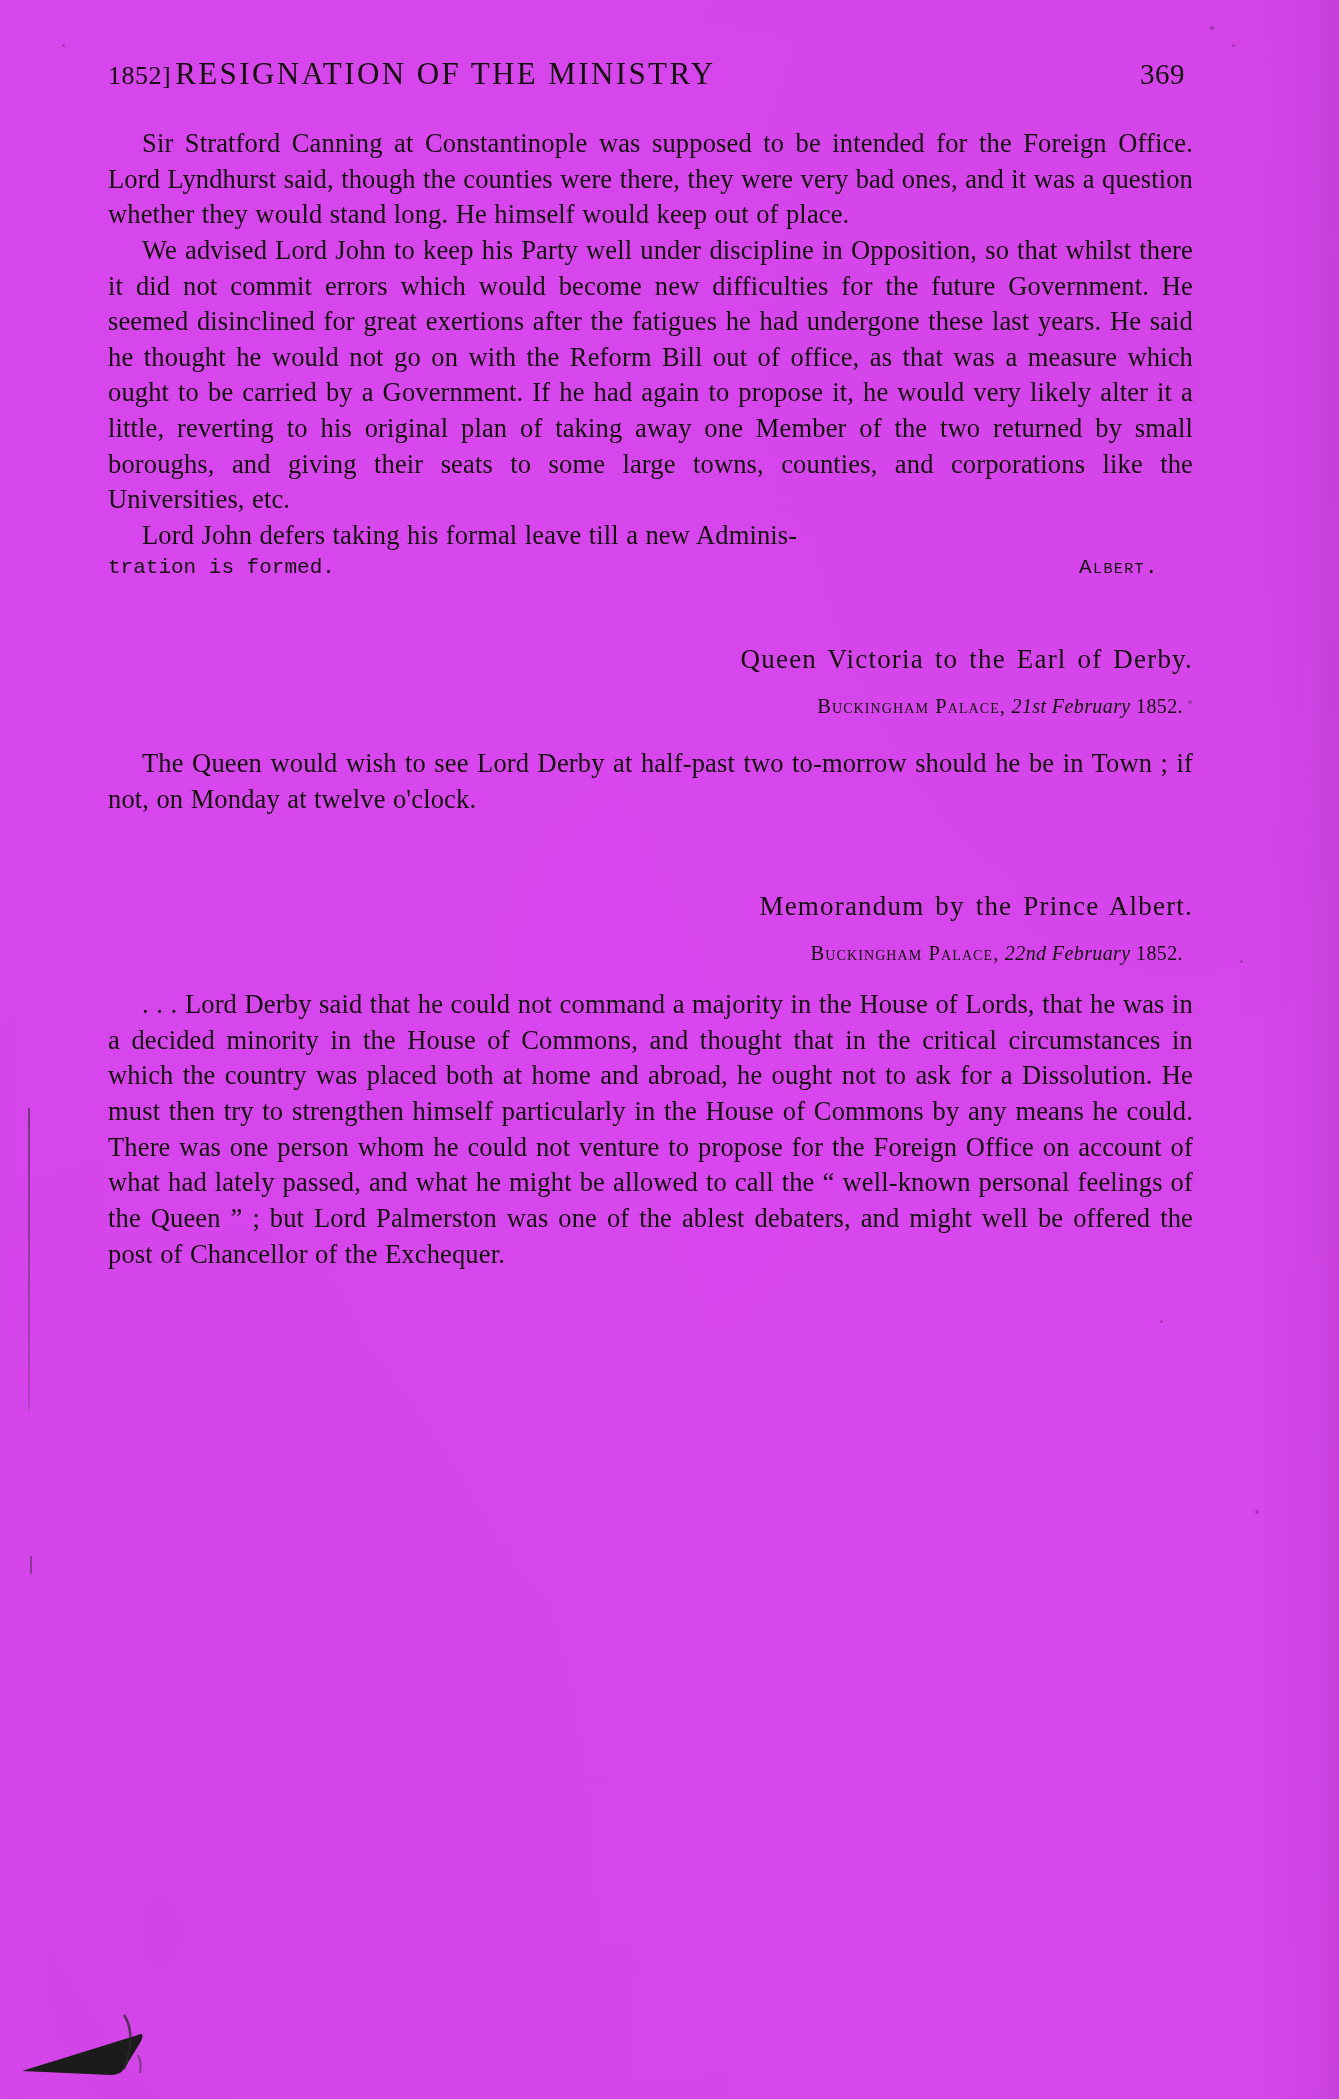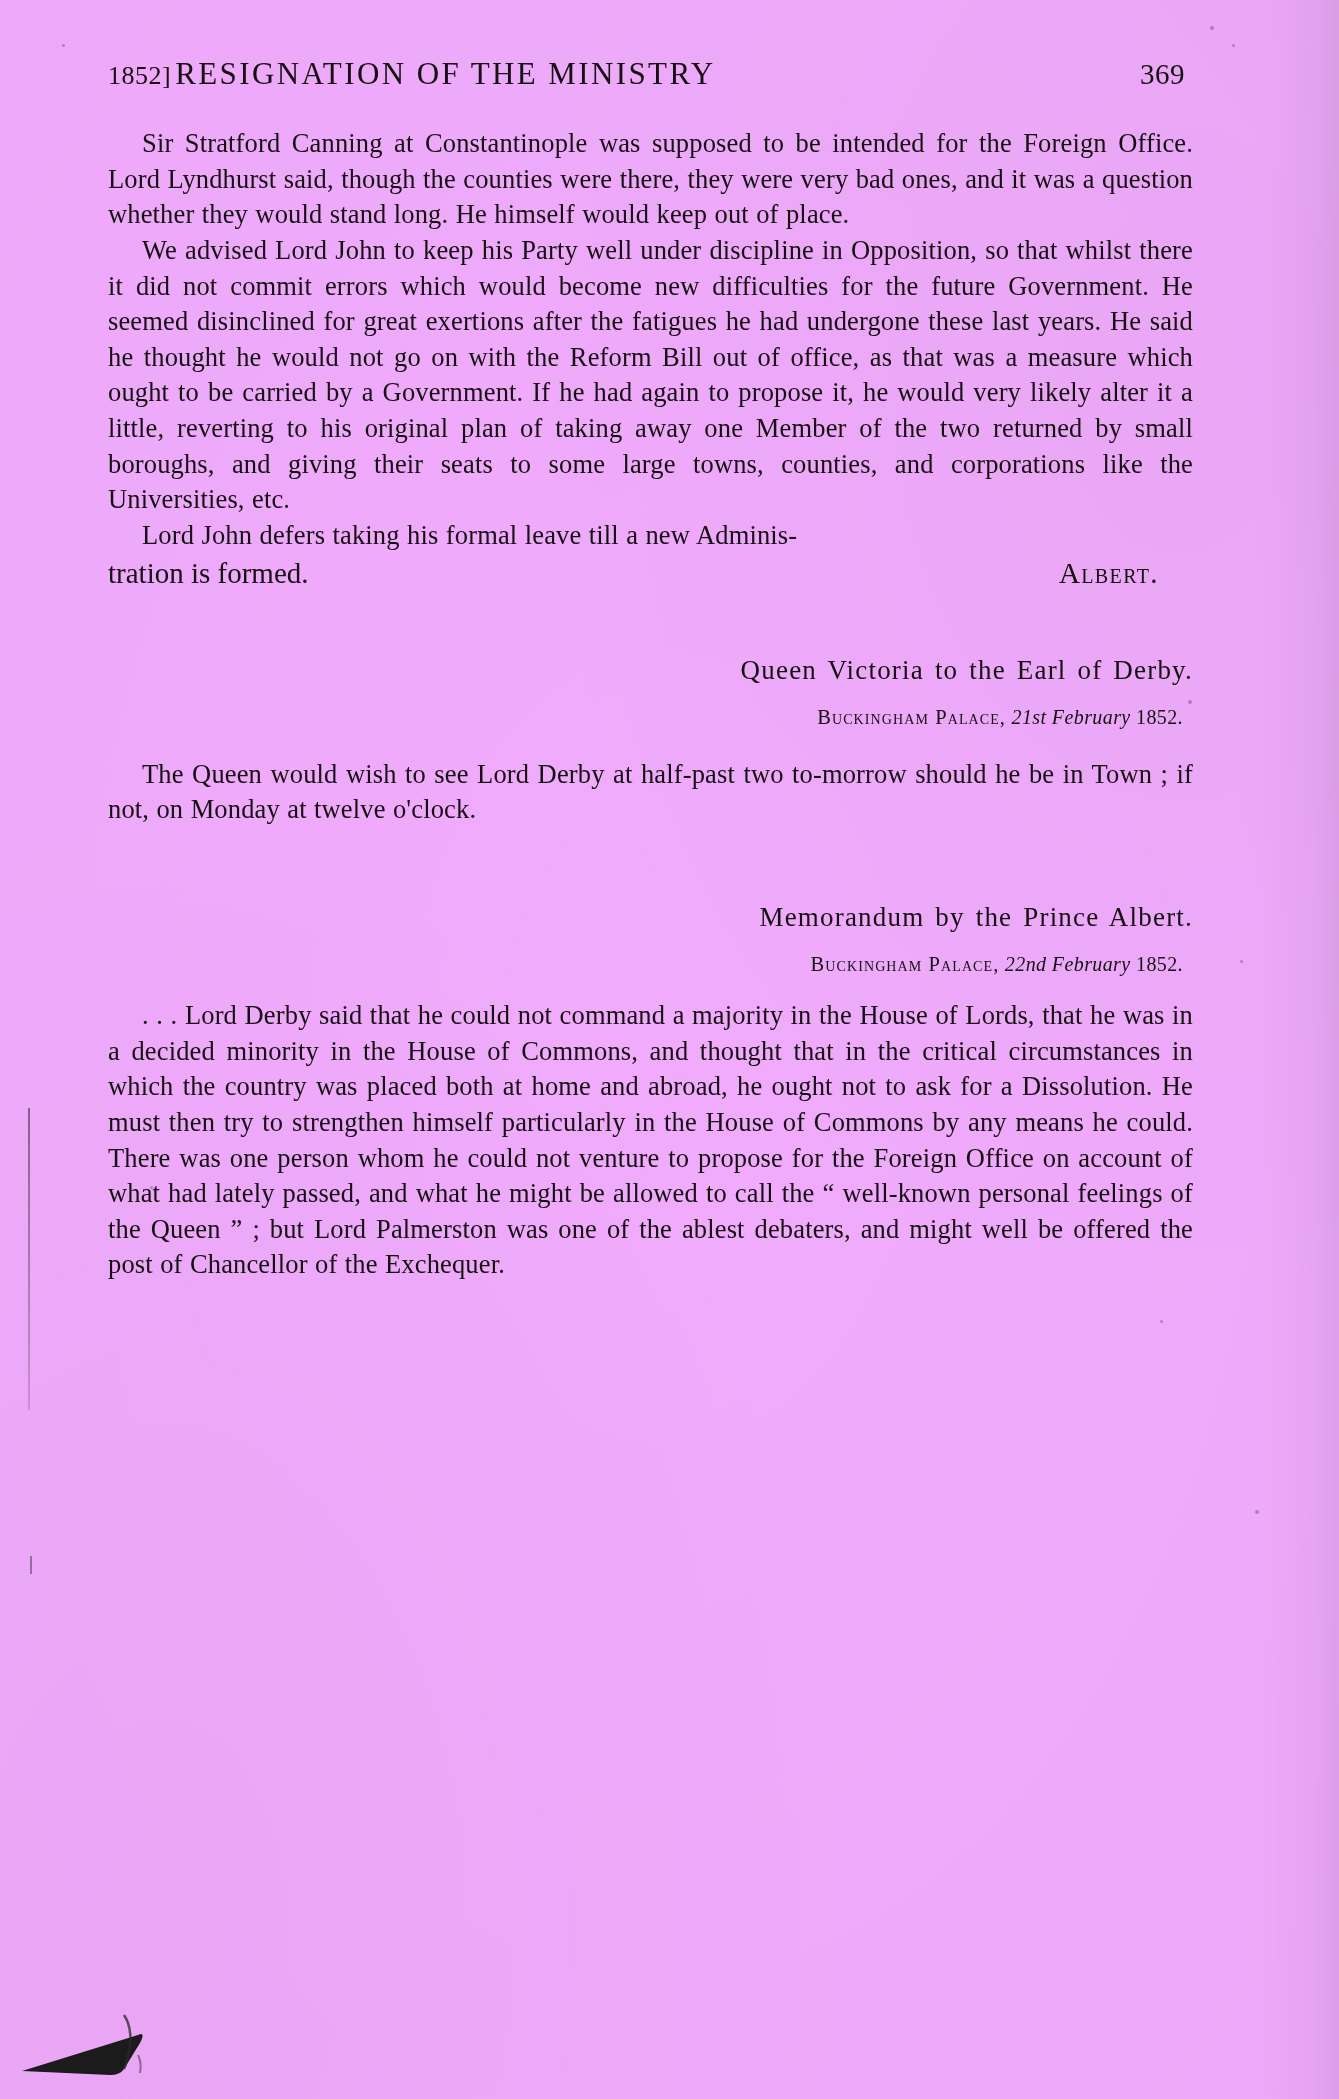--- a/index.html
+++ b/index.html
@@ -11,21 +11,21 @@
     width: 1339px;
     height: 2099px;
     position: relative;
     font-family: "Liberation Serif", serif;
     color: #14110f;
     overflow: hidden;
   }
   .page {
     position: absolute;
     inset: 0;
-    background: #f0abfc;
+    background: #d946ef;
   }
   
   .paper-tint {
     position: absolute;
     inset: 0;
     background:
       radial-gradient(ellipse at 88% 18%, rgba(0,0,0,0.020) 0%, rgba(0,0,0,0) 42%),
       radial-gradient(ellipse at 12% 92%, rgba(0,0,0,0.018) 0%, rgba(0,0,0,0) 45%),
       radial-gradient(ellipse at 50% 50%, rgba(255,255,255,0) 0%, rgba(0,0,0,0.012) 100%);
     pointer-events: none;
@@ -69,22 +69,23 @@
     text-indent: 34px;
     letter-spacing: 0.15px;
     word-spacing: 0.6px;
     -webkit-hyphens: manual;
     hyphens: manual;
   }
   .sig-line {
     display: flex;
     justify-content: space-between;
     align-items: baseline;
-    font-size: 29px;
+    font-size: 21px;
     line-height: 1.345;
+    font-family: Liberation Mono, monospace;
   }
   .sig-line .sig-name {
     font-variant: small-caps;
     letter-spacing: 1.4px;
     padding-right: 34px;
   }
   
   .letter-head {
     text-align: right;
     font-size: 27px;

